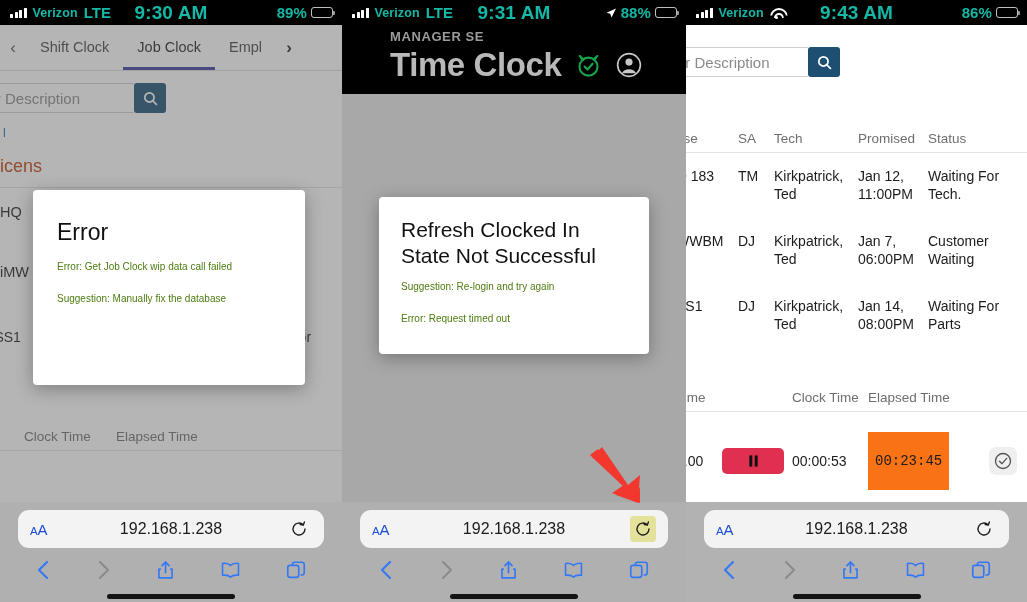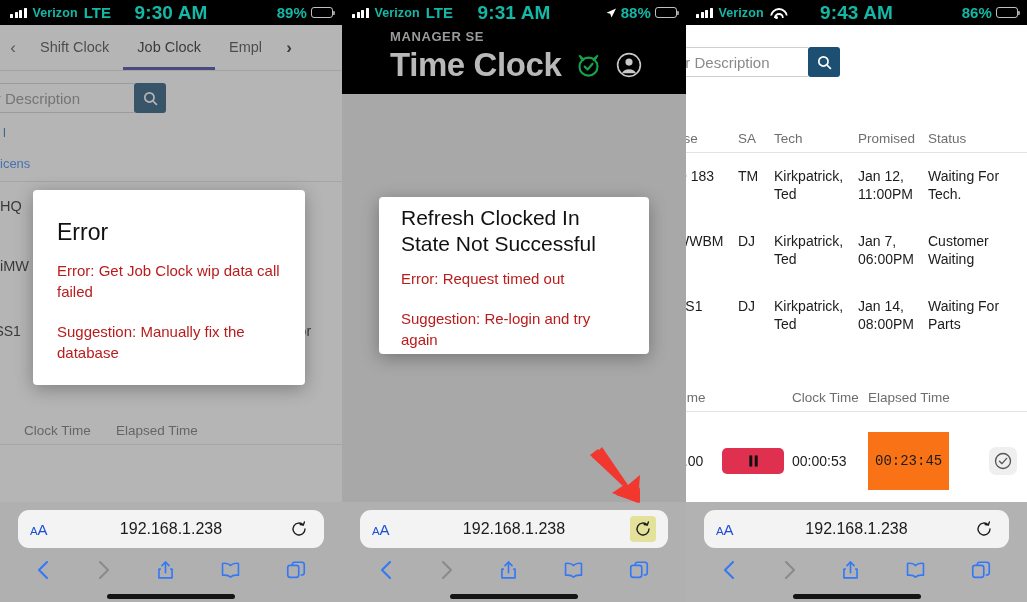--- a/index.html
+++ b/index.html
@@ -104,24 +104,24 @@
   .p1clip { margin-left:-22px; }
   .p3clip { margin-left:-14px; }
   .link-blue { color:#2a6ebb; }
 
   
   .dialog {
     position:absolute; z-index:10; background:#fff; border-radius:4px;
     box-shadow: 0 4px 18px rgba(0,0,0,.30);
   }
   .dlg1 { left:33px; top:165px; width:272px; height:195px; padding:28px 24px; }
-  .dlg2 { left:379px; top:199px; width:270px; height:157px; padding:8px 22px; }
+  .dlg2 { left:379px; top:199px; width:270px; height:157px; padding:20px 22px; }
   .dlg-title { font-size:23px; font-weight:400; color:#111; line-height:1.22; margin-bottom:14px; }
   .dlg2 .dlg-title { font-size:21px; margin-bottom:12px; }
-  .dlg-body { font-size:15px; color:#b91c1c; line-height:1.42; }
+  .dlg-body { font-size:10px; color:#4d7c0f; line-height:1.42; }
   .dlg-body p + p { margin-top:18px; }
 
   
   .p2head { background:#000; padding:4px 0 10px 0; flex:0 0 auto; }
   .p2-kicker { color:#9b9b9b; font-size:13px; font-weight:700; letter-spacing:.6px; padding-left:48px; }
   .p2-titlerow { display:flex; align-items:center; gap:14px; padding-left:48px; margin-top:2px; }
   .p2-title { color:#b9b9b9; font-size:33px; font-weight:700; letter-spacing:-.4px; }
   .ico-alarm { width:27px; height:27px; position:relative; }
   .ico-person { width:26px; height:26px; }
   .p2-grey { flex:1 1 auto; background:#a8a8a8; position:relative; }
@@ -191,21 +191,21 @@
             <svg width="17" height="17" viewBox="0 0 24 24" fill="none" stroke="#fff" stroke-width="2.4">
               <circle cx="10.5" cy="10.5" r="6.5"></circle>
                 <line x1="15.5" y1="15.5" x2="21" y2="21"></line>
             </svg>
           </div>
         </div>
       </div>
 
       <div style="padding-left:0; margin-top:2px;">
         <div class="link-blue" style="font-size:13px; padding-left:3px;">l</div>
-        <div style="font-size:13px; color:#3b82f6; padding-left:0; margin-top:16px;">icens</div>
+        <div style="font-size:18px; color:#c2410c; padding-left:0; margin-top:16px;">icens</div>
         <div class="thinrule" style="margin:10px 0 0 0;"></div>
         <div style="font-size:14.5px; color:#1c1c1c; padding:16px 0 0 0;">HQ</div>
         <div style="font-size:14.5px; color:#1c1c1c; padding:44px 0 0 0;">iMW</div>
       </div>
 
       <div class="p1clip" style="margin-top:34px;">
         <table class="tbl">
           <tbody>
             <tr>
               <td style="width:62px">iASS1</td>
@@ -333,22 +333,22 @@
             <path d="M5.4 19.6 A7.2 6 0 0 1 18.6 19.6 Z" fill="#c9c9c9"></path>
           </svg>
         </span>
       </div>
     </div>
 
     <div class="p2-grey">
       <div class="dialog dlg2" style="left:37px; top:103px;">
         <div class="dlg-title">Refresh Clocked In State Not Successful</div>
         <div class="dlg-body">
+          <p>Suggestion: Re-login and try again</p>
           <p>Error: Request timed out</p>
-          <p>Suggestion: Re-login and try again</p>
         </div>
       </div>
 
       <div style="position:absolute; left:246px; top:351px; z-index:30;">
         <svg width="70" height="80" viewBox="0 0 70 80">
           <path d="M14 2 L40 40 L52 30 L50 58 L24 48 L36 40 L4 12 Z" fill="#f2372f"></path>
           <path d="M10 4 L46 54 L52 42 L52 58 L28 50 L38 44 L2 10 Z" fill="#f2372f"></path>
         </svg>
       </div>
     </div>

